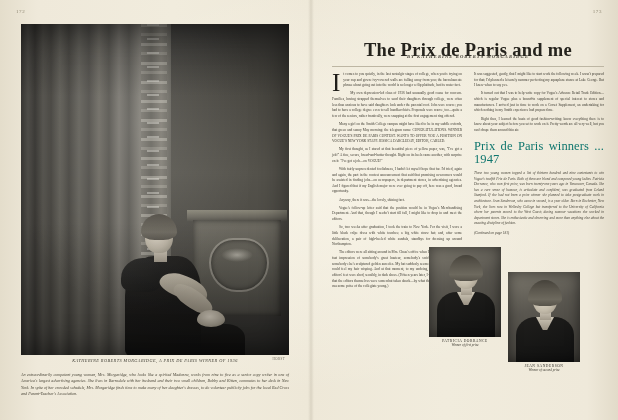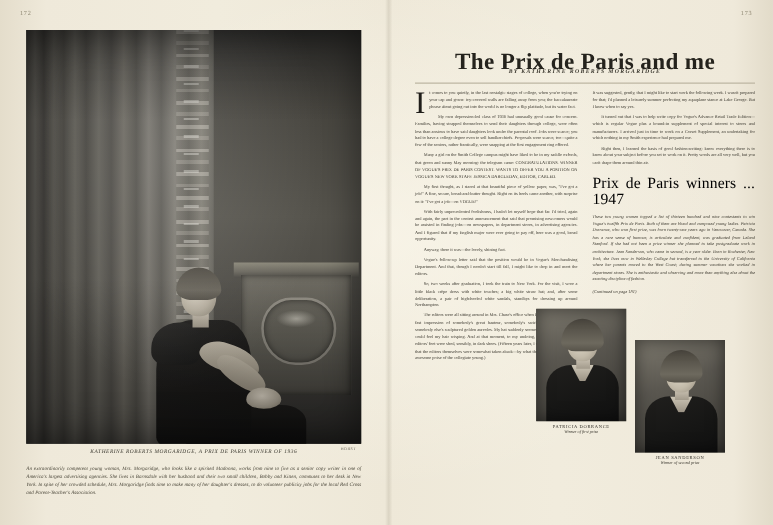--- a/index.html
+++ b/index.html
@@ -203,21 +203,21 @@
   .col p{margin:0 0 2.5px 0;text-indent:7px;}
   .col p.noind{text-indent:0;}
   .dropcap{
     float:left;
     font-size:25px;line-height:.82;
     margin:1px 3px -1px 0;
     color:#1f1d19;
     font-family:"Liberation Serif",serif;
   }
   .sec-head{
-    font-size:12.5px;line-height:1.1;color:#000000;
+    font-size:12.5px;line-height:1.1;color:#0f766e;
     margin:6px 0 4px 0;letter-spacing:.1px;
   }
   .sec-intro{
     font-size:3.5px;line-height:1.6;font-style:italic;text-align:justify;
     color:#403d33;margin:0 0 4px 0;
   }
   .winner{
     position:absolute;
   }
   .win-a{left:97px;top:175px;width:72px;}

